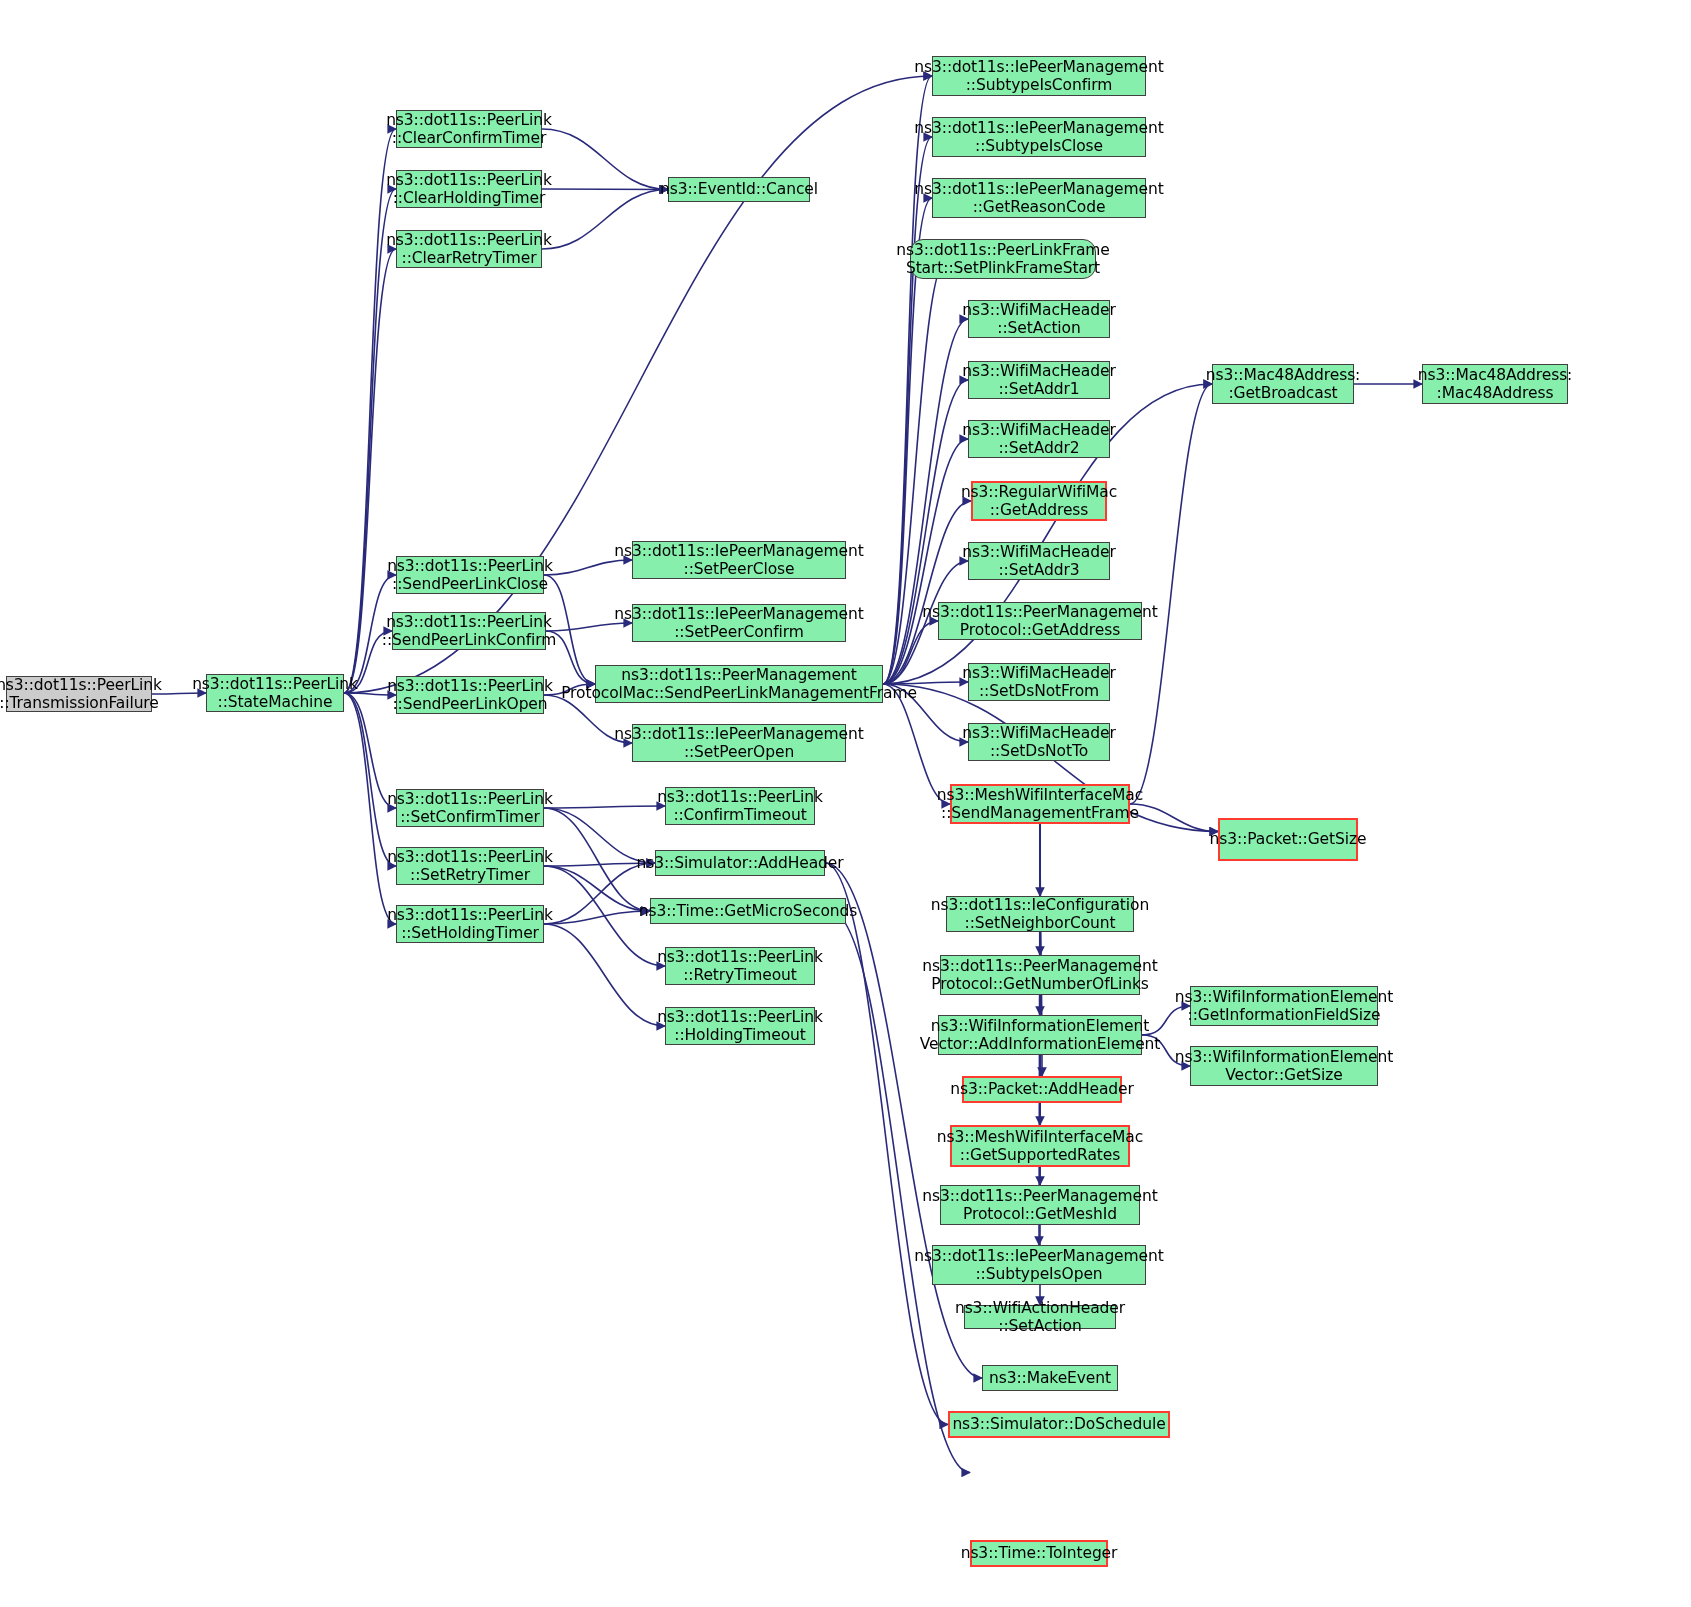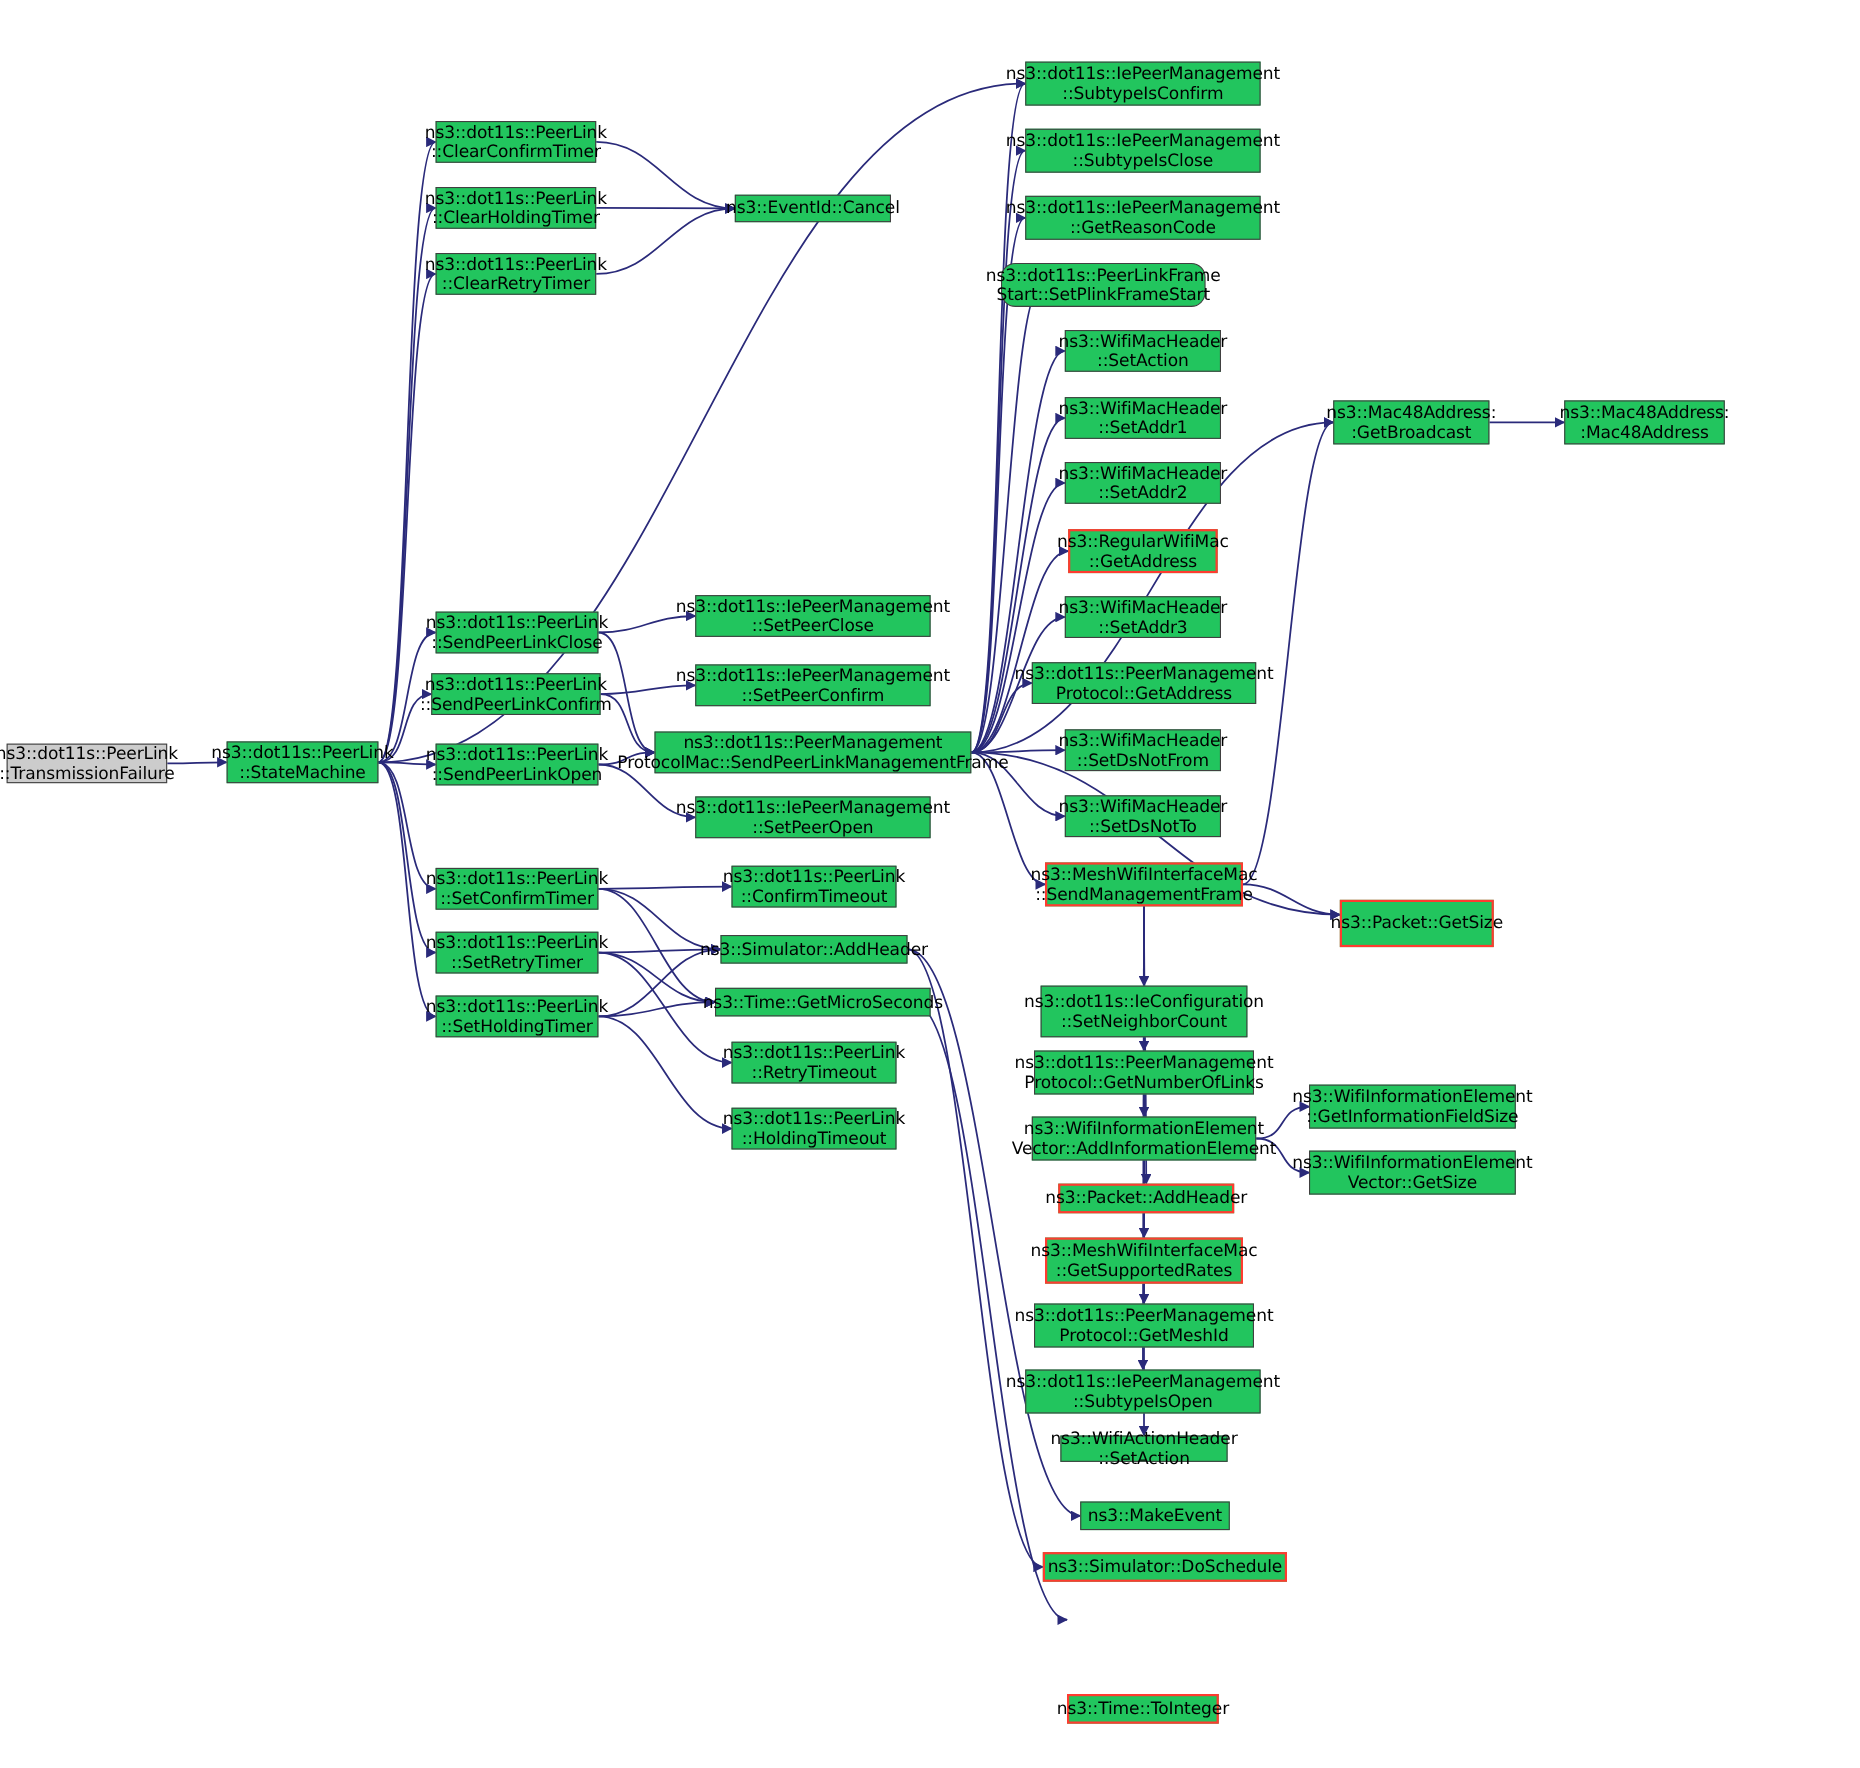--- a/index.html
+++ b/index.html
@@ -19,21 +19,21 @@
     position: absolute;
     left: 0;
     top: 0;
     width: 1691px;
     height: 1607px;
     pointer-events: none;
   }
   .node {
     position: absolute;
     box-sizing: border-box;
-    background: #22c55e;
+    background: #86efac;
     border: 1px solid #404040;
     display: flex;
     align-items: center;
     justify-content: center;
     text-align: center;
     font-size: 15.5px;
     line-height: 1.18;
     color: #000000;
     letter-spacing: -0.1px;
     padding: 1px 4px;
@@ -184,21 +184,21 @@
       <div class="node" style="left: 396px; top: 905px; width: 148px; height: 38px;">ns3::dot11s::PeerLink
 ::SetHoldingTimer</div>
       <div class="node" style="left: 665px; top: 787px; width: 150px; height: 38px;">ns3::dot11s::PeerLink
 ::ConfirmTimeout</div>
       <div class="node" style="left: 655px; top: 850px; width: 170px; height: 26px;">ns3::Simulator::AddHeader</div>
       <div class="node" style="left: 650px; top: 898px; width: 196px; height: 26px;">ns3::Time::GetMicroSeconds</div>
       <div class="node" style="left: 665px; top: 947px; width: 150px; height: 38px;">ns3::dot11s::PeerLink
 ::RetryTimeout</div>
       <div class="node" style="left: 665px; top: 1007px; width: 150px; height: 38px;">ns3::dot11s::PeerLink
 ::HoldingTimeout</div>
-      <div class="node" style="left: 946px; top: 896px; width: 188px; height: 47px;">ns3::dot11s::IeConfiguration
+      <div class="node" style="left: 946px; top: 896px; width: 188px; height: 36px;">ns3::dot11s::IeConfiguration
 ::SetNeighborCount</div>
       <div class="node" style="left: 940px; top: 955px; width: 200px; height: 40px;">ns3::dot11s::PeerManagement
 Protocol::GetNumberOfLinks</div>
       <div class="node" style="left: 938px; top: 1015px; width: 204px; height: 40px;">ns3::WifiInformationElement
 Vector::AddInformationElement</div>
       <div class="node" style="left: 1190px; top: 986px; width: 188px; height: 40px;">ns3::WifiInformationElement
 ::GetInformationFieldSize</div>
       <div class="node" style="left: 1190px; top: 1046px; width: 188px; height: 40px;">ns3::WifiInformationElement
 Vector::GetSize</div>
       <div class="node red" style="left: 962px; top: 1076px; width: 160px; height: 27px;">ns3::Packet::AddHeader</div>

